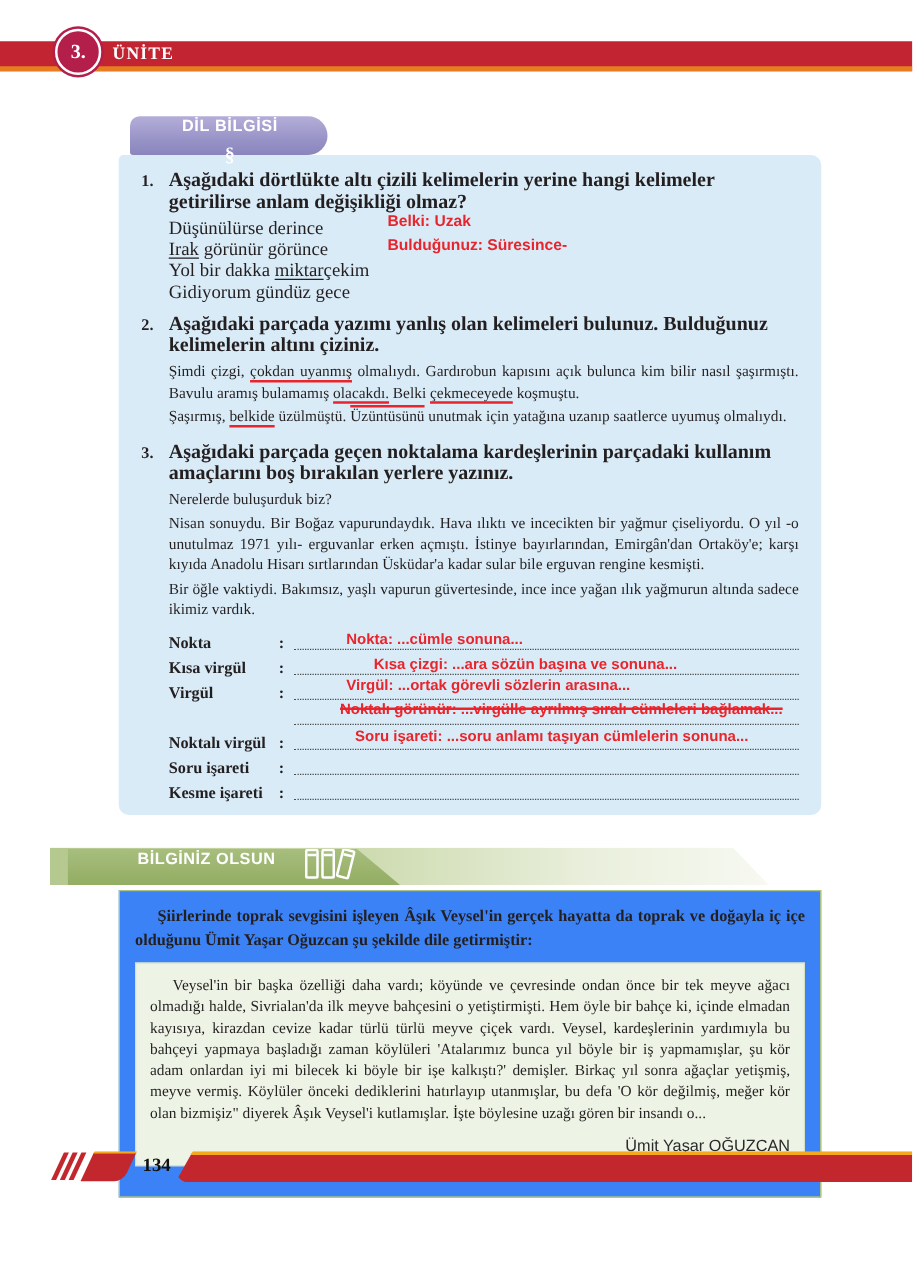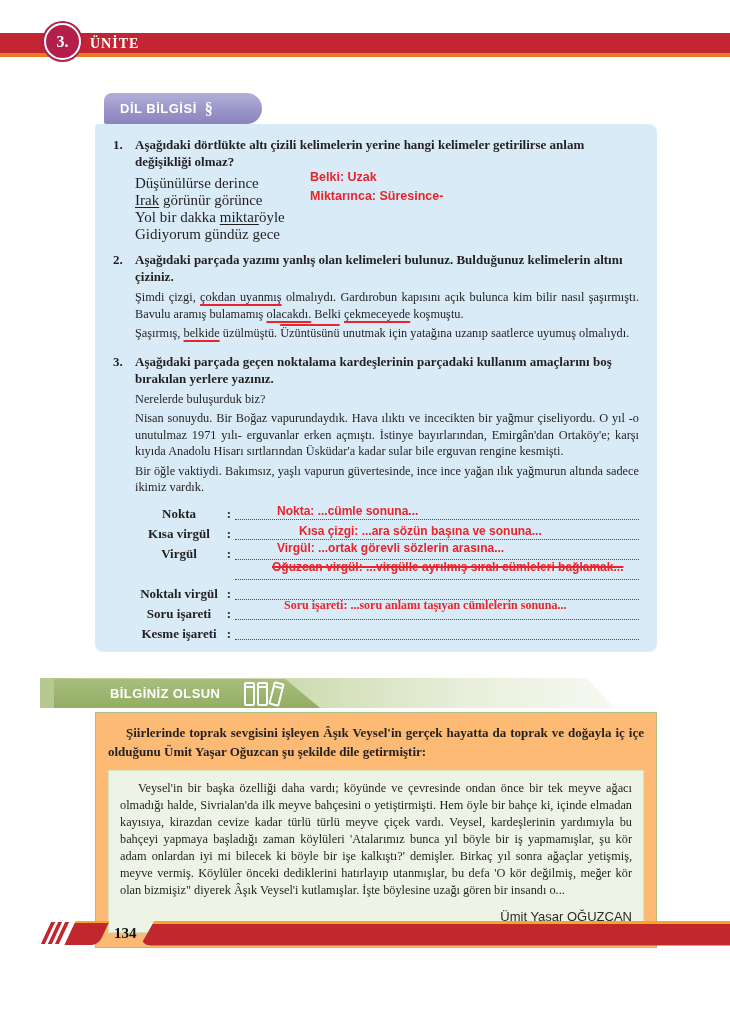--- a/index.html
+++ b/index.html
@@ -15,75 +15,75 @@
                color:#fff;font-weight:bold;font-size:16px;z-index:3;}
   .unit-label{position:absolute;left:90px;top:36px;color:#ffffff;font-weight:bold;
               font-size:14px;letter-spacing:1px;z-index:3;}
 
   
   .dil-tab{position:absolute;left:104px;top:93px;height:31px;min-width:128px;
            background:linear-gradient(180deg,#b3aed8 0%,#948fc4 70%,#8a85bc 100%);
            border-radius:8px 16px 16px 2px;display:flex;align-items:center;gap:8px;
            padding:0 14px 0 16px;z-index:2;
            font-family:"Liberation Sans",sans-serif;color:#ffffff;font-weight:bold;font-size:13px;
-           letter-spacing:.5px;}
+           letter-spacing:.5px;flex-direction:column;}
   .dil-tab .para-icon{font-size:16px;font-weight:bold;font-family:"Liberation Serif",serif;}
 
   
   .blue-box{position:absolute;left:95px;top:124px;width:562px;box-sizing:border-box;
             background:#d9ebf7;border-radius:4px 8px 8px 8px;padding:12px 18px 10px 18px;}
   .q{display:flex;margin-top:8px;}
   .q:first-child{margin-top:0;}
   .qnum{width:22px;font-weight:bold;font-size:13px;line-height:17px;}
   .qbody{flex:1;position:relative;}
-  .qtitle{font-weight:bold;font-size:13px;line-height:17px;}
+  .qtitle{font-weight:bold;font-size:16px;line-height:17px;}
   .poem{margin-top:5px;font-size:15px;line-height:17px;}
   .hand{font-family:"Liberation Sans",sans-serif;font-weight:bold;color:#e8252c;font-size:12.5px;}
   .q1-answers{position:absolute;left:175px;top:32px;line-height:19px;}
   .prose{margin-top:4px;font-size:12.3px;line-height:16.5px;text-align:justify;}
   .prose p{margin:0 0 3px 0;}
   .u  {text-decoration:underline;text-underline-offset:2px;}
   .rl {text-decoration:underline;text-decoration-color:#e8252c;-webkit-text-decoration-color:#e8252c;
        text-decoration-thickness:2px;text-underline-offset:3px;}
   .ro {text-decoration:overline;text-decoration-color:#e8252c;-webkit-text-decoration-color:#e8252c;
        text-decoration-thickness:2px;}
 
   
   .rows{position:relative;margin-top:6px;}
-  .prow{display:flex;align-items:flex-end;height:20px;font-size:13px;text-align:center;}
+  .prow{display:flex;align-items:flex-end;height:20px;font-size:13px;}
   .plabel{width:88px;font-weight:bold;}
   .pcolon{width:12px;font-weight:bold;}
   .leader{flex:1;border-bottom:1.6px dotted #4a4a4a;margin-bottom:2px;height:0;}
   .note{position:absolute;white-space:nowrap;font-family:"Liberation Sans",sans-serif;
         font-weight:bold;color:#e8252c;font-size:12px;z-index:2;}
   .note.n1{left:142px;top:2px;}
   .note.n2{left:142px;top:22px;margin-left:22px;}
   .note.n3{left:142px;top:39px;}
   .note.n4{left:137px;top:58px;text-decoration:line-through;text-decoration-thickness:1.5px;}
-  .note.n5{left:149px;top:96px;font-family:Liberation Serif, serif;}
+  .note.n5{left:149px;top:80px;}
   .note.n6{left:135px;top:100px;}
 
   
   .info-banner{position:absolute;left:40px;top:678px;width:580px;height:30px;}
   .info-banner .wedge{position:absolute;left:0;top:0;width:575px;height:30px;
         background:linear-gradient(90deg,#b5c88f 0%,#cfdcb2 45%,#e9efdc 75%,#f7f9f2 100%);
         clip-path:polygon(0 0,95% 0,100% 100%,0 100%);}
   .info-banner .band{position:absolute;left:14px;top:1px;width:266px;height:29px;
         background:linear-gradient(180deg,#a7be7e 0%,#93ad62 100%);
         clip-path:polygon(0 0,87% 0,100% 100%,0 100%);
-        display:flex;align-items:center;padding-left:56px;box-sizing:border-box;gap:24px;
+        display:flex;padding-left:56px;box-sizing:border-box;gap:24px;
         font-family:"Liberation Sans",sans-serif;color:#ffffff;font-weight:bold;font-size:13px;
         letter-spacing:.4px;}
   .books{display:flex;align-items:flex-end;gap:2px;height:24px;}
   .book{width:7px;height:20px;border:2px solid #ffffff;border-radius:2px;position:relative;}
   .book:after{content:"";position:absolute;left:0;right:0;top:2px;height:2px;background:#ffffff;}
   .book.tilt{transform:rotate(14deg);margin-left:1px;}
 
   .green-box{position:absolute;left:95px;top:712px;width:562px;box-sizing:border-box;
-             background:#fdba74;border:1px solid #a9c184;padding:10px 12px 14px 12px;}
+             background:#3b82f6;border:1px solid #a9c184;padding:10px 12px 24px 12px;}
   .green-intro{font-weight:bold;font-size:13px;line-height:19px;text-indent:18px;text-align:justify;}
   .green-inner{margin-top:9px;background:#edf3e5;border:1px solid #d7e4c4;
                padding:9px 11px 8px 11px;}
   .green-inner .body{font-size:12.3px;line-height:17px;text-align:justify;text-indent:18px;margin:0;}
   .signature{margin-top:10px;text-align:right;font-family:"Liberation Sans",sans-serif;
              font-size:13px;color:#2a2a2a;}
 
   
   .footer{position:absolute;left:0;top:920px;width:730px;height:26px;display:flex;align-items:center;}
   .stripes{display:flex;gap:3px;margin-left:46px;}
@@ -112,26 +112,26 @@
 
   <div class="blue-box">
 
     <div class="q">
       <div class="qnum">1.</div>
       <div class="qbody">
         <div class="qtitle">Aşağıdaki dörtlükte altı çizili kelimelerin yerine hangi kelimeler getirilirse anlam değişikliği olmaz?</div>
         <div class="poem">
           <div><span>Düşünülürse derince</span></div>
           <div><span class="u">Irak</span><span> görünür görünce</span></div>
-          <div><span>Yol bir dakka </span><span class="u">miktar</span><span>öyle</span></div>
+          <div><span>Yol bir dakka </span><span class="u">miktar</span><span>çekim</span></div>
           <div><span>Gidiyorum gündüz gece</span></div>
         </div>
         <div class="q1-answers hand">
           <div>Belki: Uzak</div>
-          <div>Miktarınca: Süresince-</div>
+          <div>Bulduğunuz: Süresince-</div>
         </div>
       </div>
     </div>
 
     <div class="q">
       <div class="qnum">2.</div>
       <div class="qbody">
         <div class="qtitle">Aşağıdaki parçada yazımı yanlış olan kelimeleri bulunuz. Bulduğunuz kelimelerin altını çiziniz.</div>
         <div class="prose">
           <p><span>Şimdi çizgi, </span><span class="rl">çokdan uyanmış</span><span> olmalıydı. Gardırobun kapısını açık bulunca kim bilir nasıl şaşırmıştı. Bavulu aramış bulamamış </span><span class="rl">olacakdı.</span><span> Belki </span><span class="rl">çekmeceyede</span><span> koşmuştu.</span></p>
@@ -183,21 +183,21 @@
           </div>
           <div class="prow">
             <span class="plabel">Kesme işareti</span>
             <span class="pcolon">:</span>
             <span class="leader"></span>
           </div>
 
           <div class="note n1">Nokta: ...cümle sonuna...</div>
           <div class="note n2">Kısa çizgi: ...ara sözün başına ve sonuna...</div>
           <div class="note n3">Virgül: ...ortak görevli sözlerin arasına...</div>
-          <div class="note n4">Oğuzcan virgül: ...virgülle ayrılmış sıralı cümleleri bağlamak...</div>
+          <div class="note n4">Noktalı görünür: ...virgülle ayrılmış sıralı cümleleri bağlamak...</div>
           <div class="note n5">Soru işareti: ...soru anlamı taşıyan cümlelerin sonuna...</div>
         </div>
       </div>
     </div>
   </div>
 
   <div class="info-banner">
     <div class="wedge"></div>
     <div class="band">
       <span>BİLGİNİZ OLSUN</span>

